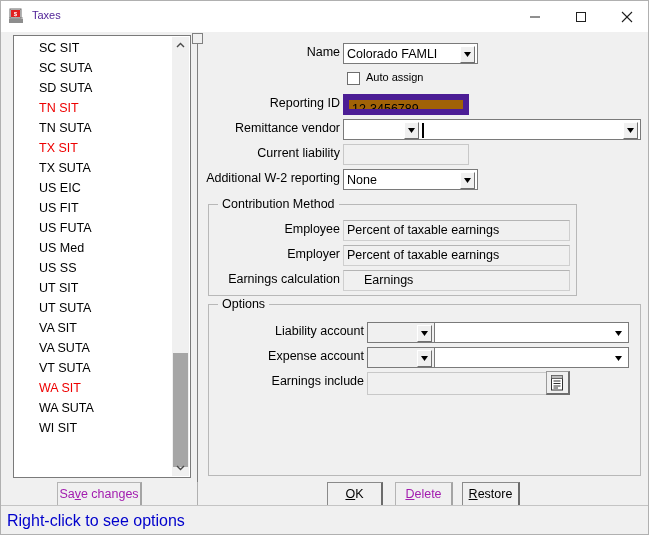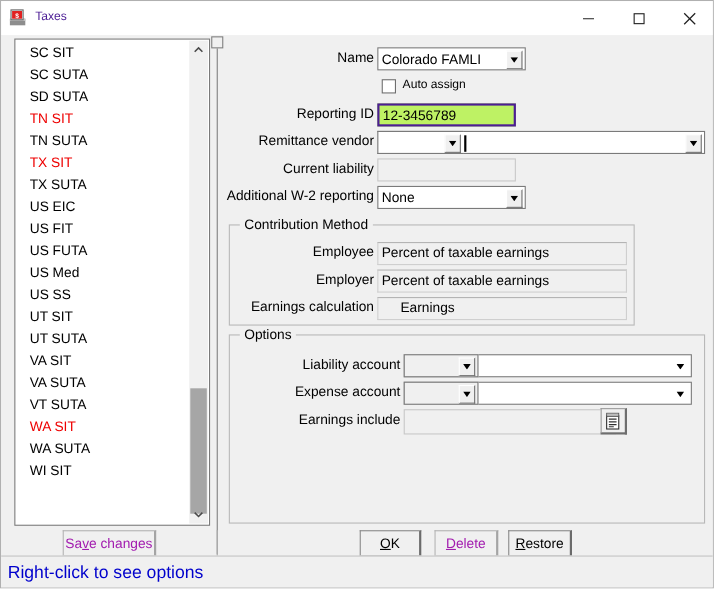--- a/index.html
+++ b/index.html
@@ -70,21 +70,21 @@
     position: absolute;
     left: 12px; top: 3px;
     width: 178px; height: 443px;
     background: #ffffff;
     border: 1px solid #7a7a7a;
     box-sizing: border-box;
     overflow: hidden;
   }
   .list-inner {
     position: absolute;
-    left: 0; top: 2px;
+    left: 12px; top: 2px;
     width: 185px;
   }
   .list-item {
     height: 20px;
     line-height: 20px;
     padding-left: 13px;
     font-size: 12.5px;
     white-space: nowrap;
     color: #000000;
     cursor: default;
@@ -156,22 +156,22 @@
     font-size: 12.5px;
     color: #000000;
     white-space: nowrap;
   }
 
   
   .field {
     position: absolute;
     box-sizing: border-box;
     height: 21px;
-    background: #bef264;
-    border: 2px solid #4c1d95;
+    background: #a16207;
+    border: 6px solid #4c1d95;
     font-size: 12.5px;
     line-height: 19px;
     padding-left: 3px;
     white-space: nowrap;
     overflow: hidden;
   }
   .field.flat {
     border: 1px solid #cfcfcf;
     border-top-color: #b4b4b4;
     background: #f0f0f0;

